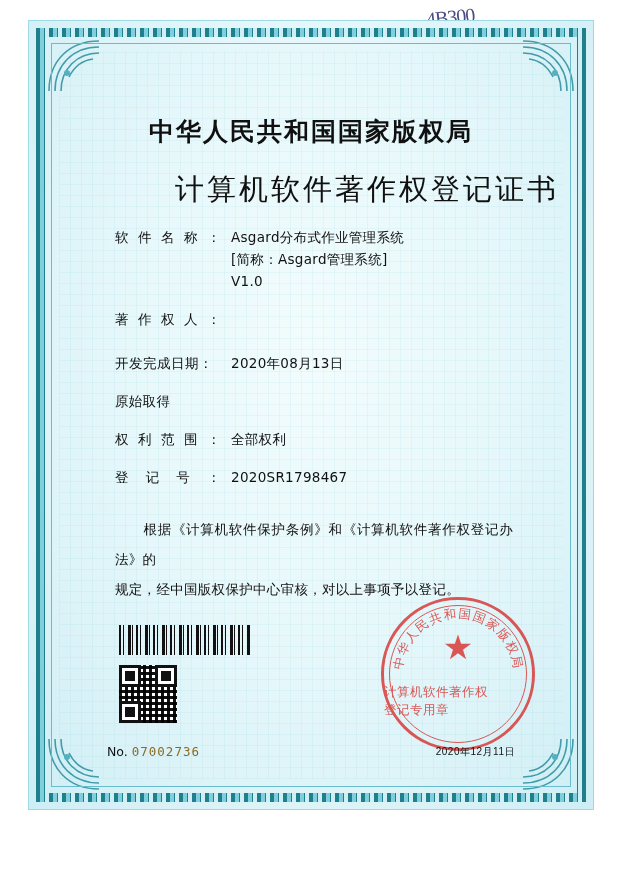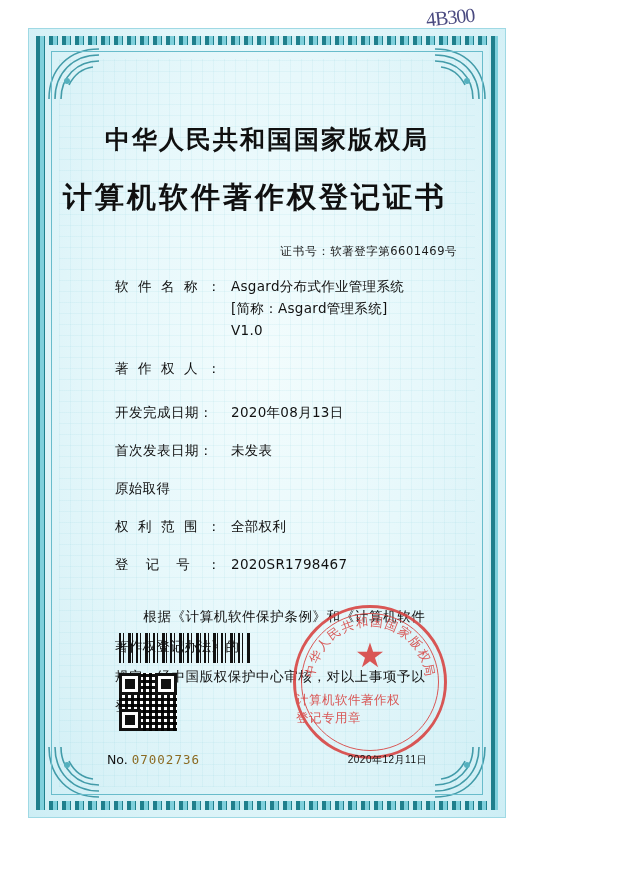--- a/index.html
+++ b/index.html
@@ -34,22 +34,22 @@
     color: #2b2b6b;
     transform: rotate(-6deg);
     letter-spacing: -1px;
     opacity: .85;
   }
 
   
   .cert {
     position: absolute;
     left: 28px;
-    top: 28px;
-    width: 478px;
+    top: 20px;
+    width: 566px;
     height: 790px;
     background:
       radial-gradient(ellipse at 50% 42%, #f2fcfd 0%, #e7f8fb 45%, #d9f2f7 78%, #cdeef5 100%);
     box-sizing: border-box;
     border: 1px solid #9fd9e4;
   }
   
   .cert::before {
     content: "";
     position: absolute;
@@ -102,24 +102,24 @@
   .title-main {
     text-align: center;
     font-family: "DejaVu Serif", "Liberation Serif", serif;
     font-size: 25px;
     font-weight: bold;
     color: #101010;
     letter-spacing: 2px;
     margin-top: 60px;
   }
   .title-sub {
-    text-align: left;
+    text-align: right;
     font-family: "DejaVu Serif", "Liberation Serif", serif;
     font-size: 29px;
-    font-weight: bold;
+    font-weight: normal;
     color: #101010;
     letter-spacing: 3px;
     margin-top: 22px;
   }
 
   .cert-no {
     text-align: right;
     margin-top: 26px;
     padding-right: 14px;
     font-size: 11.5px;
@@ -343,23 +343,20 @@
         <path d="M24 40 q8 -16 24 -18"></path>
       </g>
       <circle cx="22" cy="36" r="3" fill="#3fa6b5"></circle>
     </svg>
 
     <div class="inner">
 
       <div class="title-main">中华人民共和国国家版权局</div>
       <div class="title-sub">计算机软件著作权登记证书</div>
 
-      <div class="cert-no">
-        <span class="lbl">证书号：</span><span class="val">软著登字第6601469号</span>
-      </div>
 
       <div class="fields">
 
         <div class="row">
           <div class="label spread">
             <span>软</span>
             <span>件</span>
             <span>名</span>
             <span>称</span>
             <span>：</span>
@@ -381,26 +378,20 @@
           </div>
         </div>
 
         <div class="row gap-top">
           <div class="label">开发完成日期：</div>
           <div class="value">
             <span class="ln">2020年08月13日</span>
           </div>
         </div>
 
-        <div class="row gap-row">
-          <div class="label">首次发表日期：</div>
-          <div class="value">
-            <span class="ln">未发表</span>
-          </div>
-        </div>
 
         <div class="row gap-row">
           <div class="value">
             <span class="ln">原始取得</span>
           </div>
         </div>
 
         <div class="row gap-row">
           <div class="label spread">
             <span>权</span>

